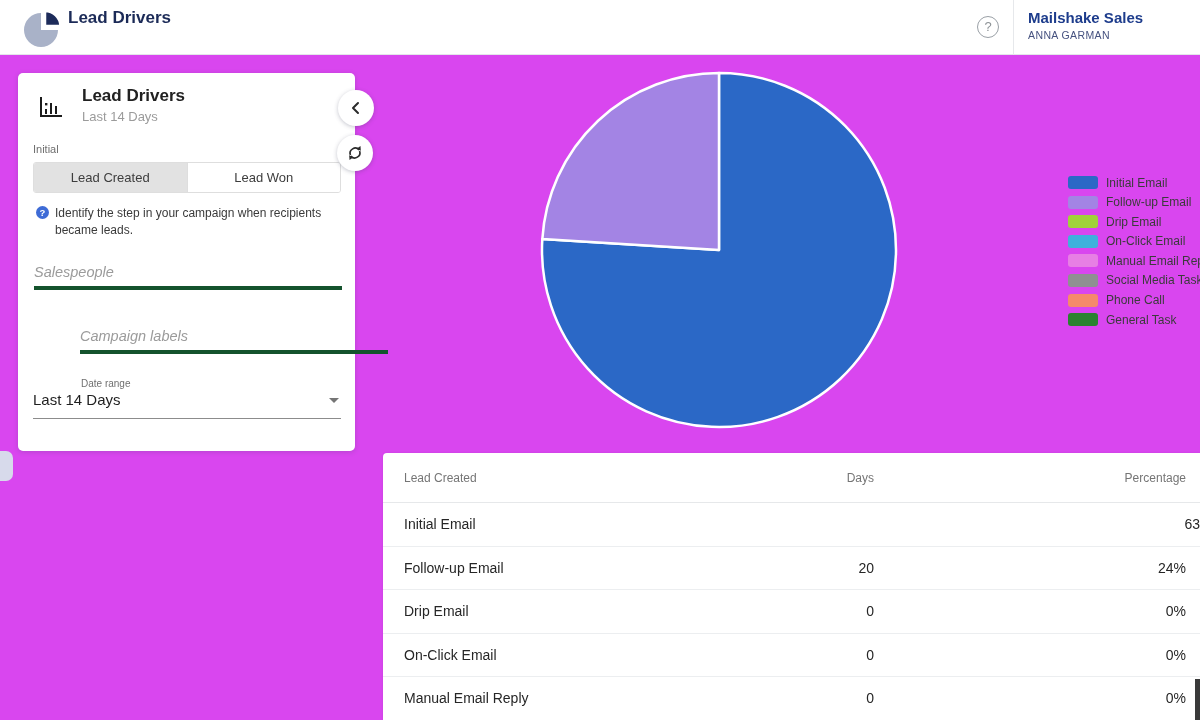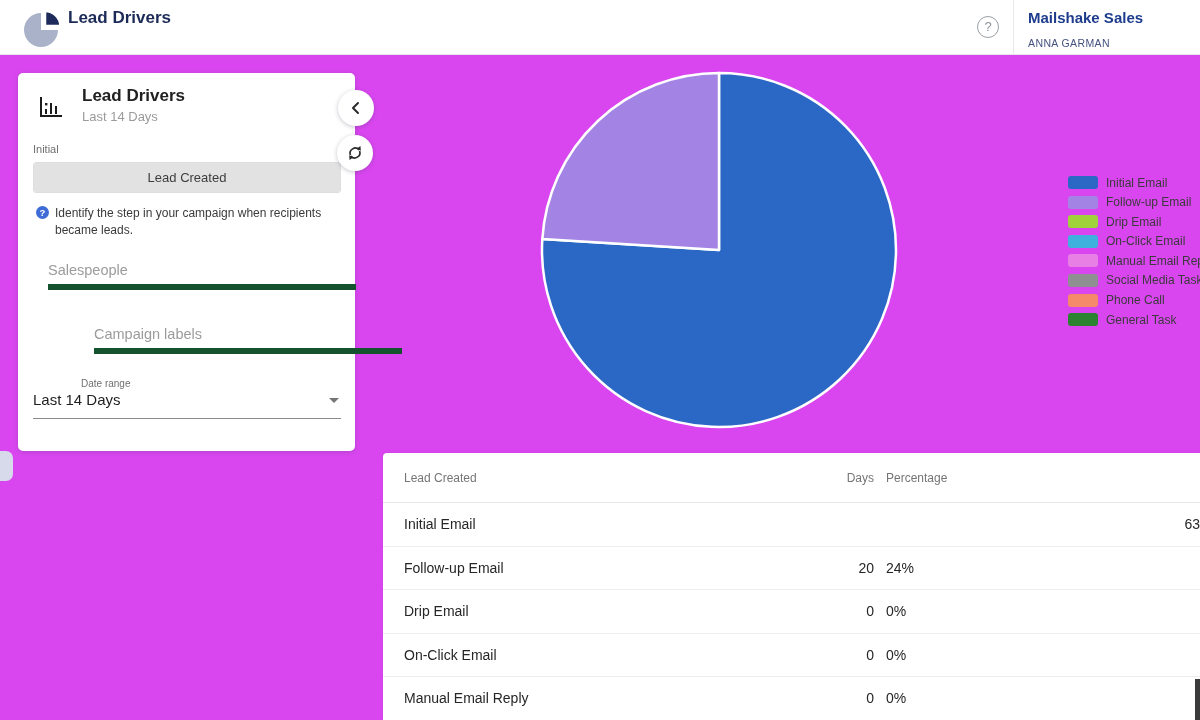--- a/index.html
+++ b/index.html
@@ -9,36 +9,36 @@
 
   
   .header { position:absolute; left:0; top:0; width:1200px; height:55px; background:#fff; border-bottom:1px solid #e3e6ea; z-index:30; }
   .logo { position:absolute; left:22px; top:7px; width:42px; height:42px; }
   .h-title { position:absolute; left:68px; top:8px; font-size:17px; font-weight:700; color:#1b2a57; }
   .h-sub { position:absolute; left:68px; top:29px; font-size:13px; color:#9aa0a6; }
   .help-btn { position:absolute; left:977px; top:16px; width:22px; height:22px; border-radius:50%; border:1.5px solid #9aa0a6; color:#8d9296; font-size:13px; line-height:19px; text-align:center; cursor:pointer; background:#fff; }
   .h-divider { position:absolute; left:1013px; top:0; width:1px; height:55px; background:#e6e8eb; }
   .account { position:absolute; left:1028px; top:9px; cursor:pointer; }
   .acct-name { font-size:15px; font-weight:700; color:#1d3c8c; }
-  .acct-user { font-size:10.5px; font-weight:500; letter-spacing:.4px; color:#45517f; margin-top:11px; }
+  .acct-user { font-size:10.5px; font-weight:500; letter-spacing:.4px; color:#45517f; margin-top:3px; }
 
   
   .card { position:absolute; left:18px; top:73px; width:337px; height:378px; background:#fff; border-radius:5px; box-shadow:0 1px 5px rgba(60,64,90,.22); z-index:10; }
   .card-icon { position:absolute; left:20px; top:21px; }
   .card-title { position:absolute; left:64px; top:13px; font-size:17px; font-weight:700; color:#212121; }
   .card-sub { position:absolute; left:64px; top:36px; font-size:13px; color:#9b9b9b; }
   .metric-label { position:absolute; left:15px; top:70px; font-size:11px; color:#6f6f6f; }
   .toggle { position:absolute; left:15px; top:89px; width:308px; height:31px; display:flex; border:1px solid #dedede; border-radius:3px; overflow:hidden; background:#fff; }
   .toggle-btn { flex:1; display:flex; align-items:center; justify-content:center; font-size:13px; font-weight:500; color:#3d3d3d; cursor:pointer; background:#fff; }
   .toggle-btn.selected { background:#e2e2e2; }
   .toggle-btn + .toggle-btn { border-left:1px solid #dedede; }
   .info-row { position:absolute; left:18px; top:132px; width:300px; }
   .info-icon { position:absolute; left:0; top:1px; width:13px; height:13px; border-radius:50%; background:#3e6bd6; color:#fff; font-size:9.5px; font-weight:700; text-align:center; line-height:13px; }
   .info-text { margin-left:19px; font-size:12px; line-height:17px; color:#3a3a3a; }
-  .field { position:absolute; left:30px; width:308px; border-bottom:6px solid #14532d; cursor:text; }
+  .field { position:absolute; left:16px; width:308px; border-bottom:4px solid #14532d; cursor:text;font-style:italic; }
   .field.f-sales { top:190px; height:27px; }
   .field.f-labels { top:254px; height:27px;margin-left:46px; }
   .placeholder { position:absolute; left:0; bottom:6px; font-size:14.5px; color:#9b9b9b; }
   .field-dd { position:absolute; left:15px; top:305px; width:308px; height:41px; border-bottom:1px solid #8c8c8c; cursor:pointer; }
   .dd-label { position:absolute; left:0; top:0; font-size:10px; color:#6f6f6f;padding-left:48px; }
   .dd-value { position:absolute; left:0; top:13px; font-size:15px; color:#1f1f1f; }
   .dd-caret { position:absolute; right:2px; top:20px; width:0; height:0; border-left:5px solid transparent; border-right:5px solid transparent; border-top:5px solid #757575; }
 
   
   .round-btn { position:absolute; width:36px; height:36px; border-radius:50%; background:#fff; box-shadow:0 1px 4px rgba(60,64,90,.3); z-index:20; display:flex; align-items:center; justify-content:center; cursor:pointer; }
@@ -54,21 +54,21 @@
   .legend-item { display:flex; align-items:center; height:13px; margin-bottom:6.6px; }
   .swatch { display:inline-block; width:30px; height:13px; border-radius:3px; flex:none; }
   .legend-label { margin-left:8px; font-size:12px; color:#3b3b3b; white-space:nowrap; }
 
   
   .table-panel { position:absolute; left:383px; top:453px; width:817px; height:267px; background:#fff; border-radius:4px 0 0 0; box-shadow:0 0 3px rgba(0,0,0,.07); overflow:hidden; }
   .thead { display:flex; align-items:center; height:50px; border-bottom:1px solid #e6e8ea; }
   .trow { display:flex; align-items:center; height:43.5px; border-bottom:1px solid #eceef0; }
   .c-label { flex:1; padding-left:21px; font-size:14px; color:#262626; }
   .c-count { width:170px; text-align:right; font-size:14px; color:#262626; }
-  .c-pct { width:326px; padding-right:14px; font-size:14px; color:#262626;padding-left:12px; }
+  .c-pct { width:326px; padding-right:14px; text-align:right; font-size:14px; color:#262626;padding-left:12px; }
   .thead .c-label, .thead .c-count, .thead .c-pct { font-size:12px; color:#757575; }
 
   .scroll-thumb { position:absolute; right:0; top:679px; width:5px; height:41px; background:#3a3a3a; z-index:40; cursor:pointer; }
 </style>
 </head>
 <body>
 
 <div id="app">
 
   <div class="header">
@@ -94,20 +94,21 @@
         <path d="M18 20 L18 12"></path>
       </g>
       <rect x="7" y="9" width="2.4" height="2.4" fill="#1c1c1c"></rect>
     </svg>
     <div class="card-title">Lead Drivers</div>
     <div class="card-sub">Last 14 Days</div>
 
     <div class="metric-label">Initial</div>
     <div class="toggle">
       <div class="toggle-btn selected">Lead Created</div>
+      <div class="toggle-btn">Lead Won</div>
     </div>
 
     <div class="info-row">
       <span class="info-icon">?</span>
       <div class="info-text">Identify the step in your campaign when recipients became leads.</div>
     </div>
 
     <div class="field f-sales">
       <span class="placeholder">Salespeople</span>
     </div>

